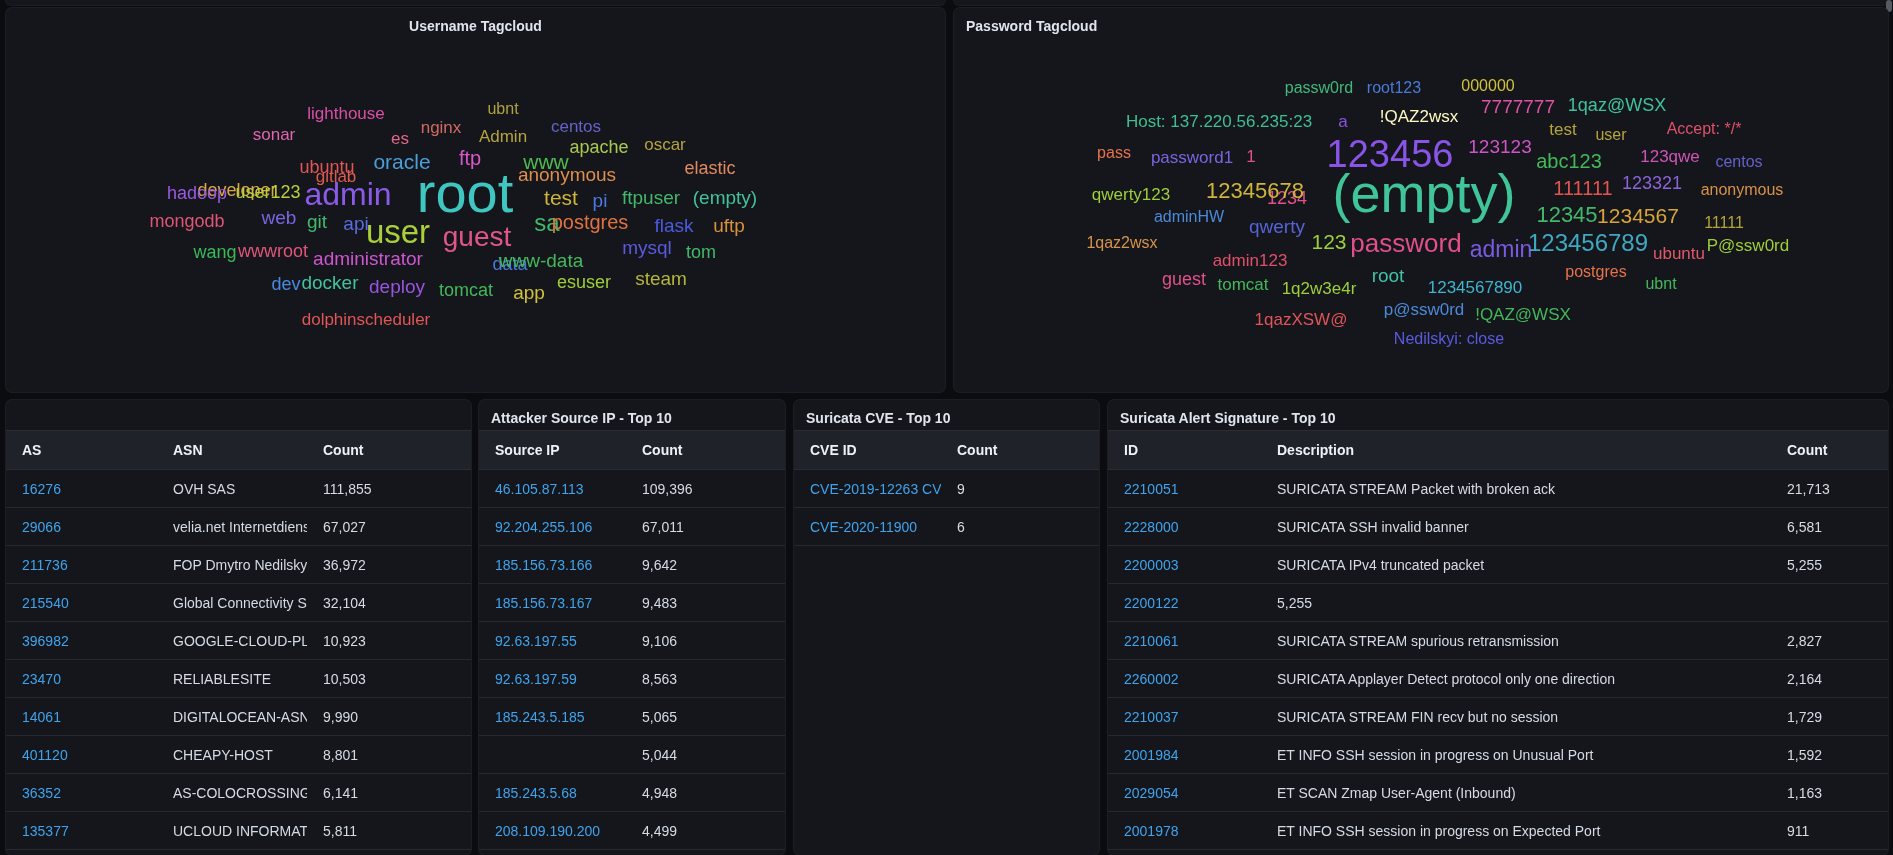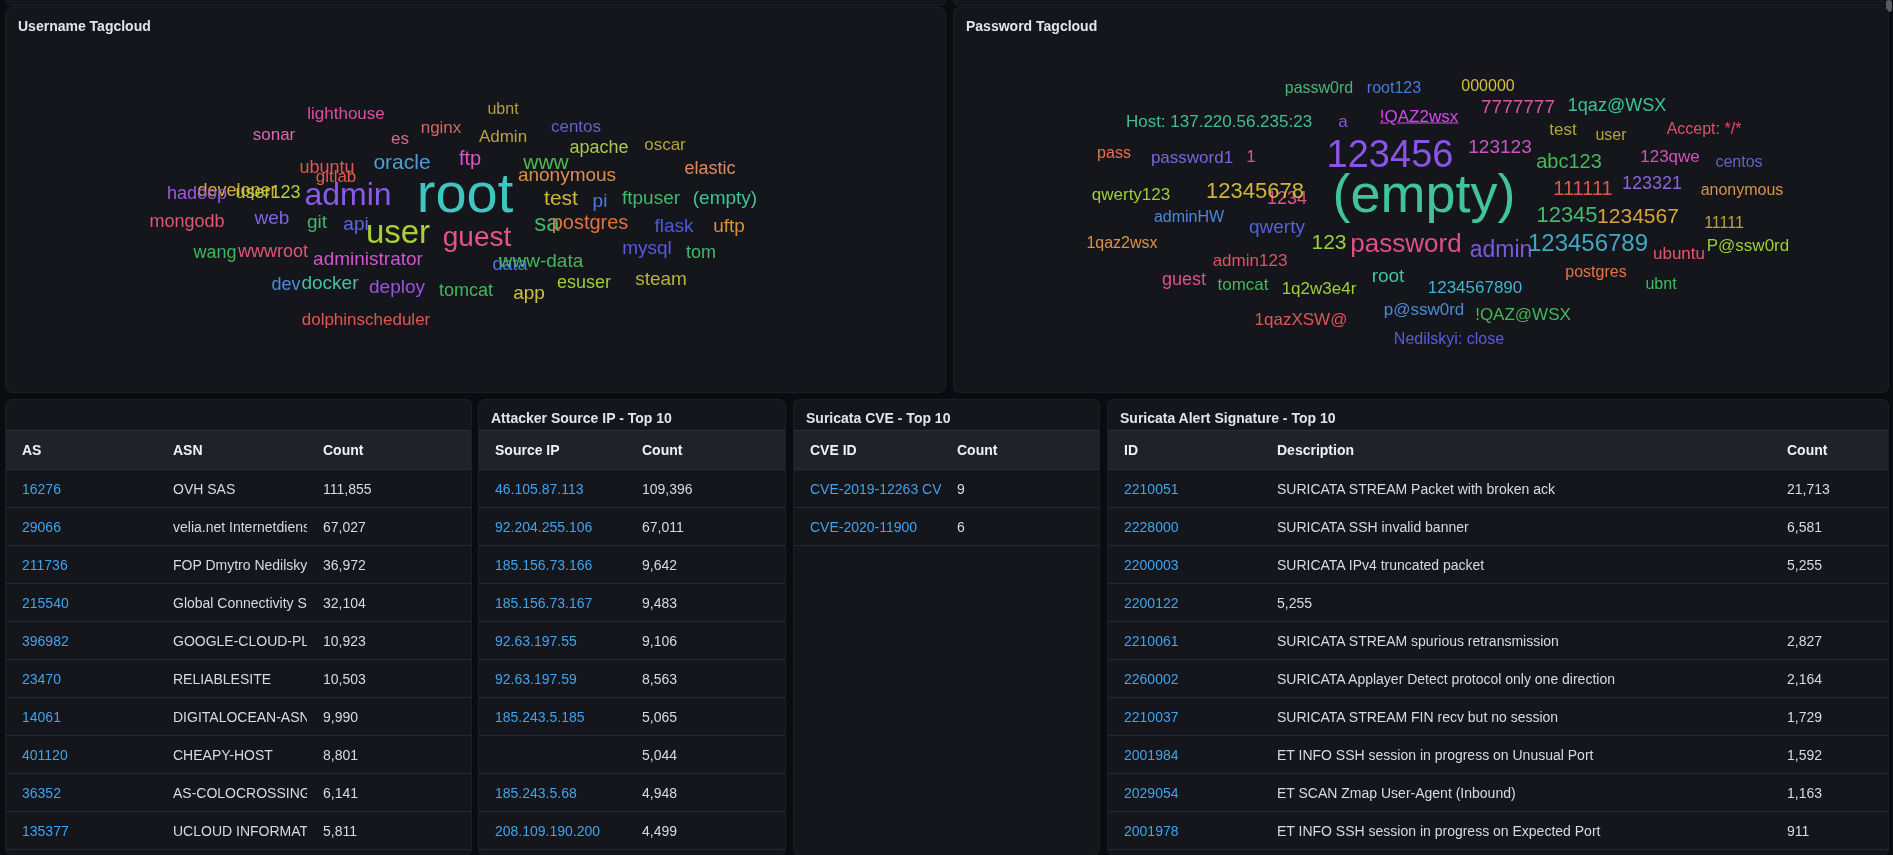--- a/index.html
+++ b/index.html
@@ -32,21 +32,21 @@
 </head>
 <body>
 
 <div class="page">
 
   <div class="above-strip" style="left:6px;width:939px;"></div>
   <div class="above-strip" style="left:954px;width:934px;"></div>
   <div class="vthumb" style="left:1886px;top:0;width:6px;height:12px;"></div>
   <div class="hthumb" style="left:878px;top:850px;width:24px;height:4px;"></div>
 
-  <section class="panel" id="p-ucloud" style="left:6px;top:8px;width:939px;height:384px;">
+  <section class="panel" id="p-ucloud" style="left:6px;top:8px;width:939px;height:384px;text-align:center;">
     <h2 class="panel-title">Username Tagcloud</h2>
     <div class="cloud">
         <span class="tag" style="left: 340px; top: 105px; font-size: 17px; color: rgb(217, 79, 166);">lighthouse</span>
         <span class="tag" style="left: 497px; top: 101px; font-size: 16px; color: rgb(176, 162, 60);">ubnt</span>
         <span class="tag" style="left: 268px; top: 126px; font-size: 17px; color: rgb(224, 102, 176);">sonar</span>
         <span class="tag" style="left: 435px; top: 119px; font-size: 17px; color: rgb(207, 106, 98);">nginx</span>
         <span class="tag" style="left: 497px; top: 128px; font-size: 17px; color: rgb(181, 164, 59);">Admin</span>
         <span class="tag" style="left: 570px; top: 118px; font-size: 17px; color: rgb(100, 98, 201);">centos</span>
         <span class="tag" style="left: 330px; top: 131px; font-size: 17px; color: rgb(223, 90, 80); margin-top: 37px;">gitlab</span>
         <span class="tag" style="left: 394px; top: 130px; font-size: 17px; color: rgb(221, 103, 135);">es</span>
@@ -61,21 +61,21 @@
         <span class="tag" style="left: 561px; top: 166px; font-size: 19px; color: rgb(221, 143, 76);">anonymous</span>
         <span class="tag" style="left: 191px; top: 185px; font-size: 18px; color: rgb(154, 90, 224);">hadoop</span>
         <span class="tag" style="left: 262px; top: 184px; font-size: 18px; color: rgb(184, 207, 58);">user123</span>
         <span class="tag" style="left: 342px; top: 186px; font-size: 32px; color: rgb(138, 90, 232);">admin</span>
         <span class="tag" style="left: 459px; top: 185px; font-size: 56px; color: rgb(63, 198, 192);">root</span>
         <span class="tag" style="left: 555px; top: 189px; font-size: 21px; color: rgb(207, 181, 58);">test</span>
         <span class="tag" style="left: 594px; top: 192px; font-size: 19px; color: rgb(74, 122, 224);">pi</span>
         <span class="tag" style="left: 645px; top: 189px; font-size: 19px; color: rgb(67, 184, 106);">ftpuser</span>
         <span class="tag" style="left: 719px; top: 189px; font-size: 19px; color: rgb(67, 194, 154);">(empty)</span>
         <span class="tag" style="left: 181px; top: 213px; font-size: 18px; color: rgb(224, 85, 117);">mongodb</span>
-        <span class="tag" style="left: 266px; top: 209px; font-size: 19px; color: rgb(122, 100, 224);">web</span>
+        <span class="tag" style="left: 273px; top: 209px; font-size: 19px; color: rgb(122, 100, 224);">web</span>
         <span class="tag" style="left: 311px; top: 213px; font-size: 19px; color: rgb(67, 184, 106);">git</span>
         <span class="tag" style="left: 350px; top: 215px; font-size: 19px; color: rgb(90, 106, 224);">api</span>
         <span class="tag" style="left: 392px; top: 223px; font-size: 33px; color: rgb(170, 207, 58);">user</span>
         <span class="tag" style="left: 471px; top: 229px; font-size: 28px; color: rgb(224, 85, 138);">guest</span>
         <span class="tag" style="left: 541px; top: 215px; font-size: 24px; color: rgb(67, 184, 106);">sa</span>
         <span class="tag" style="left: 584px; top: 214px; font-size: 20px; color: rgb(224, 115, 63);">postgres</span>
         <span class="tag" style="left: 668px; top: 217px; font-size: 19px; color: rgb(74, 90, 224);">flask</span>
         <span class="tag" style="left: 723px; top: 217px; font-size: 19px; color: rgb(216, 146, 58);">uftp</span>
         <span class="tag" style="left: 209px; top: 244px; font-size: 18px; color: rgb(58, 184, 90);">wang</span>
         <span class="tag" style="left: 267px; top: 243px; font-size: 18px; color: rgb(224, 85, 122);">wwwroot</span>
@@ -96,21 +96,21 @@
   </section>
 
   <section class="panel" id="p-pcloud" style="left:954px;top:8px;width:934px;height:384px;">
     <h2 class="panel-title">Password Tagcloud</h2>
     <div class="cloud">
         <span class="tag" style="left: 365px; top: 80px; font-size: 16px; color: rgb(67, 184, 122);">passw0rd</span>
         <span class="tag" style="left: 440px; top: 80px; font-size: 16px; color: rgb(74, 122, 216);">root123</span>
         <span class="tag" style="left: 534px; top: 78px; font-size: 16px; color: rgb(207, 194, 58);">000000</span>
         <span class="tag" style="left: 265px; top: 113px; font-size: 17px; color: rgb(63, 191, 143);">Host: 137.220.56.235:23</span>
         <span class="tag" style="left: 389px; top: 113px; font-size: 17px; color: rgb(138, 84, 224);">a</span>
-        <span class="tag" style="left: 465px; top: 108px; font-size: 17px; color: #d946ef; text-decoration: underline;">!QAZ2wsx</span>
+        <span class="tag" style="left: 465px; top: 108px; font-size: 17px; color: #fef9c3;">!QAZ2wsx</span>
         <span class="tag" style="left: 564px; top: 98px; font-size: 19px; color: rgb(224, 84, 168);">7777777</span>
         <span class="tag" style="left: 663px; top: 97px; font-size: 18px; color: rgb(63, 194, 154);">1qaz@WSX</span>
         <span class="tag" style="left: 609px; top: 121px; font-size: 17px; color: rgb(181, 164, 59);">test</span>
         <span class="tag" style="left: 657px; top: 127px; font-size: 16px; color: rgb(181, 164, 59);">user</span>
         <span class="tag" style="left: 750px; top: 121px; font-size: 16px; color: rgb(224, 80, 106);">Accept: */*</span>
         <span class="tag" style="left: 160px; top: 145px; font-size: 16px; color: rgb(231, 115, 76);">pass</span>
         <span class="tag" style="left: 238px; top: 149px; font-size: 17px; color: rgb(122, 100, 224);">password1</span>
         <span class="tag" style="left: 297px; top: 148px; font-size: 17px; color: rgb(224, 80, 138);">1</span>
         <span class="tag" style="left: 333px; top: 150px; font-size: 18px; color: rgb(224, 80, 138); margin-top: 40px;">1234</span>
         <span class="tag" style="left: 436px; top: 146px; font-size: 38px; color: rgb(138, 84, 232);">123456</span>

